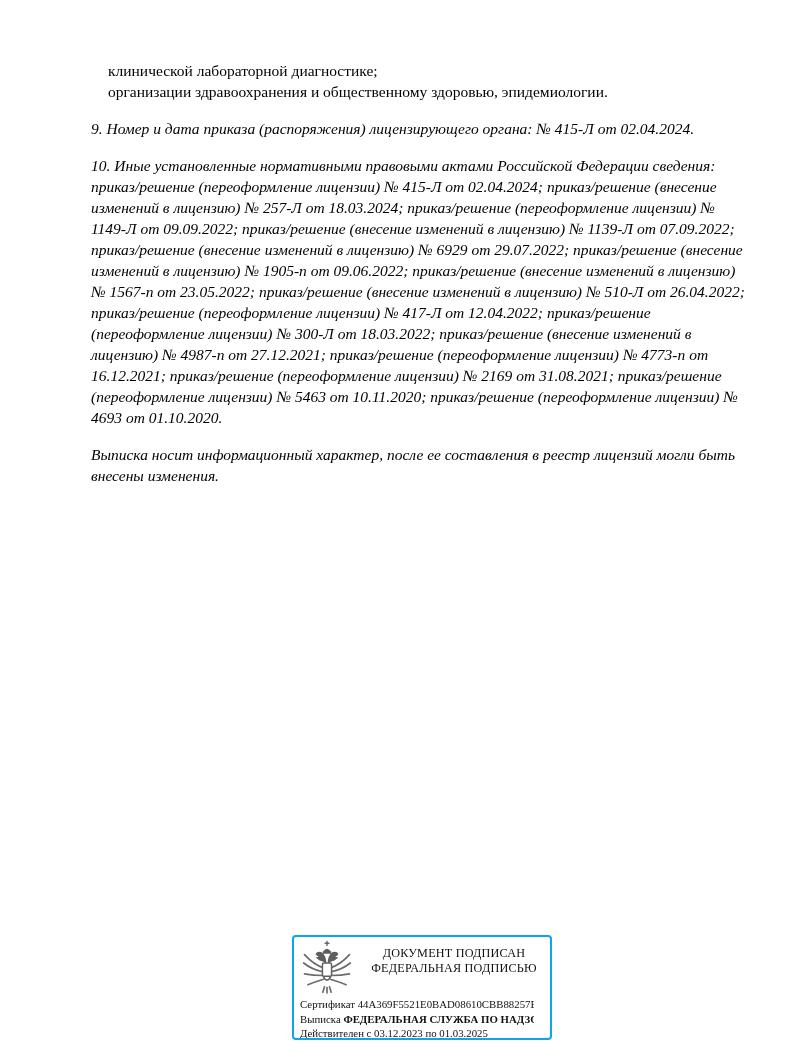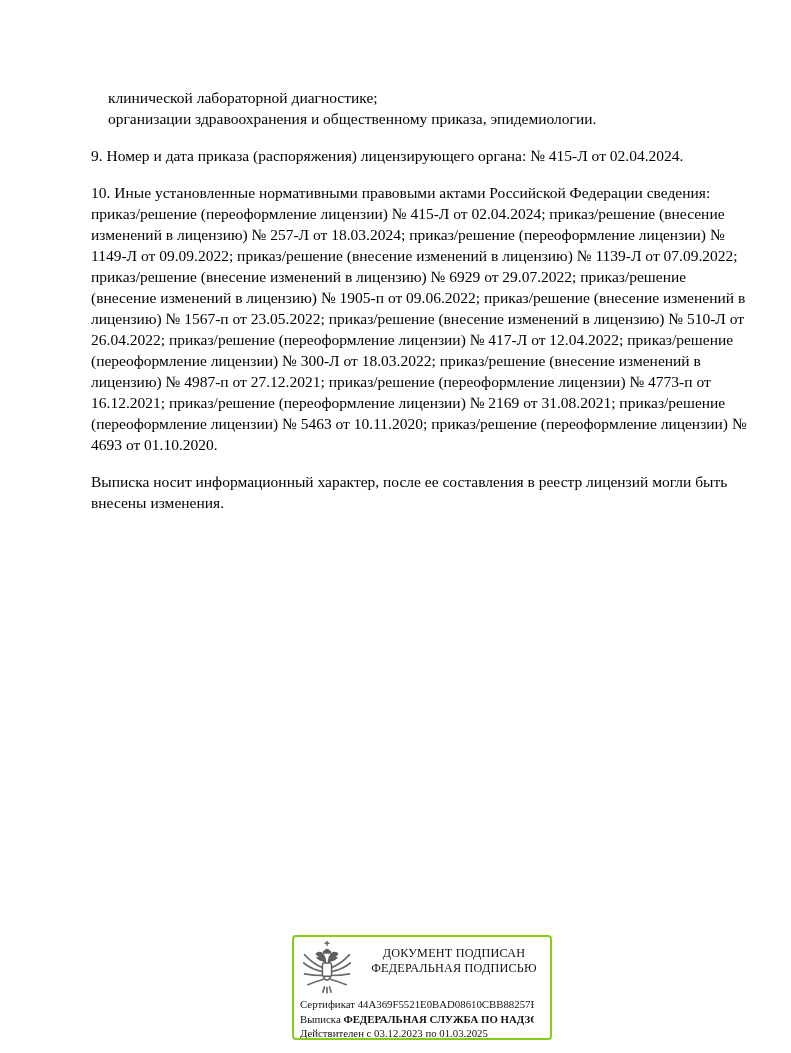--- a/index.html
+++ b/index.html
@@ -13,34 +13,33 @@
     overflow: hidden;
   }
   .content {
     position: absolute;
     left: 91px;
     top: 60px;
     width: 656px;
     font-size: 15.5px;
     line-height: 21px;
     text-align: left;
-    margin-top: 27px;
   }
   .intro { padding-left: 17px; margin: 0 0 16px 0; }
   .intro-line { white-space: normal; }
-  .content p { margin: 0 0 16px 0; }
+  .content p { margin: 0 0 16px 0; font-style: italic; }
 
   
   .stamp {
     position: absolute;
     left: 292px;
     top: 935px;
     width: 256px;
     height: 101px;
-    border: 2px solid #84cc16;
+    border: 2px solid #0ea5e9;
     border-radius: 4px;
     background: #ffffff;
     font-family: "Liberation Serif", serif;
     overflow: hidden;
   }
   .stamp-top {
     display: flex;
     align-items: flex-start;
     height: 58px;
   }
@@ -67,21 +66,21 @@
   .owner-value { font-weight: bold; }
 </style>
 </head>
 <body>
 
 <div class="page">
   <div class="content">
 
     <div class="intro">
       <div class="intro-line">клинической лабораторной диагностике;</div>
-      <div class="intro-line">организации здравоохранения и общественному приказа, эпидемиологии.</div>
+      <div class="intro-line">организации здравоохранения и общественному здоровью, эпидемиологии.</div>
     </div>
 
     <p>9. Номер и дата приказа (распоряжения) лицензирующего органа: № 415-Л от 02.04.2024.</p>
 
     <p>10. Иные установленные нормативными правовыми актами Российской Федерации сведения: приказ/решение (переоформление лицензии) № 415-Л от 02.04.2024; приказ/решение (внесение изменений в лицензию) № 257-Л от 18.03.2024; приказ/решение (переоформление лицензии) № 1149-Л от 09.09.2022; приказ/решение (внесение изменений в лицензию) № 1139-Л от 07.09.2022; приказ/решение (внесение изменений в лицензию) № 6929 от 29.07.2022; приказ/решение (внесение изменений в лицензию) № 1905-п от 09.06.2022; приказ/решение (внесение изменений в лицензию) № 1567-п от 23.05.2022; приказ/решение (внесение изменений в лицензию) № 510-Л от 26.04.2022; приказ/решение (переоформление лицензии) № 417-Л от 12.04.2022; приказ/решение (переоформление лицензии) № 300-Л от 18.03.2022; приказ/решение (внесение изменений в лицензию) № 4987-п от 27.12.2021; приказ/решение (переоформление лицензии) № 4773-п от 16.12.2021; приказ/решение (переоформление лицензии) № 2169 от 31.08.2021; приказ/решение (переоформление лицензии) № 5463 от 10.11.2020; приказ/решение (переоформление лицензии) № 4693 от 01.10.2020.</p>
 
     <p>Выписка носит информационный характер, после ее составления в реестр лицензий могли быть внесены изменения.</p>
   </div>
 
   <div class="stamp">

